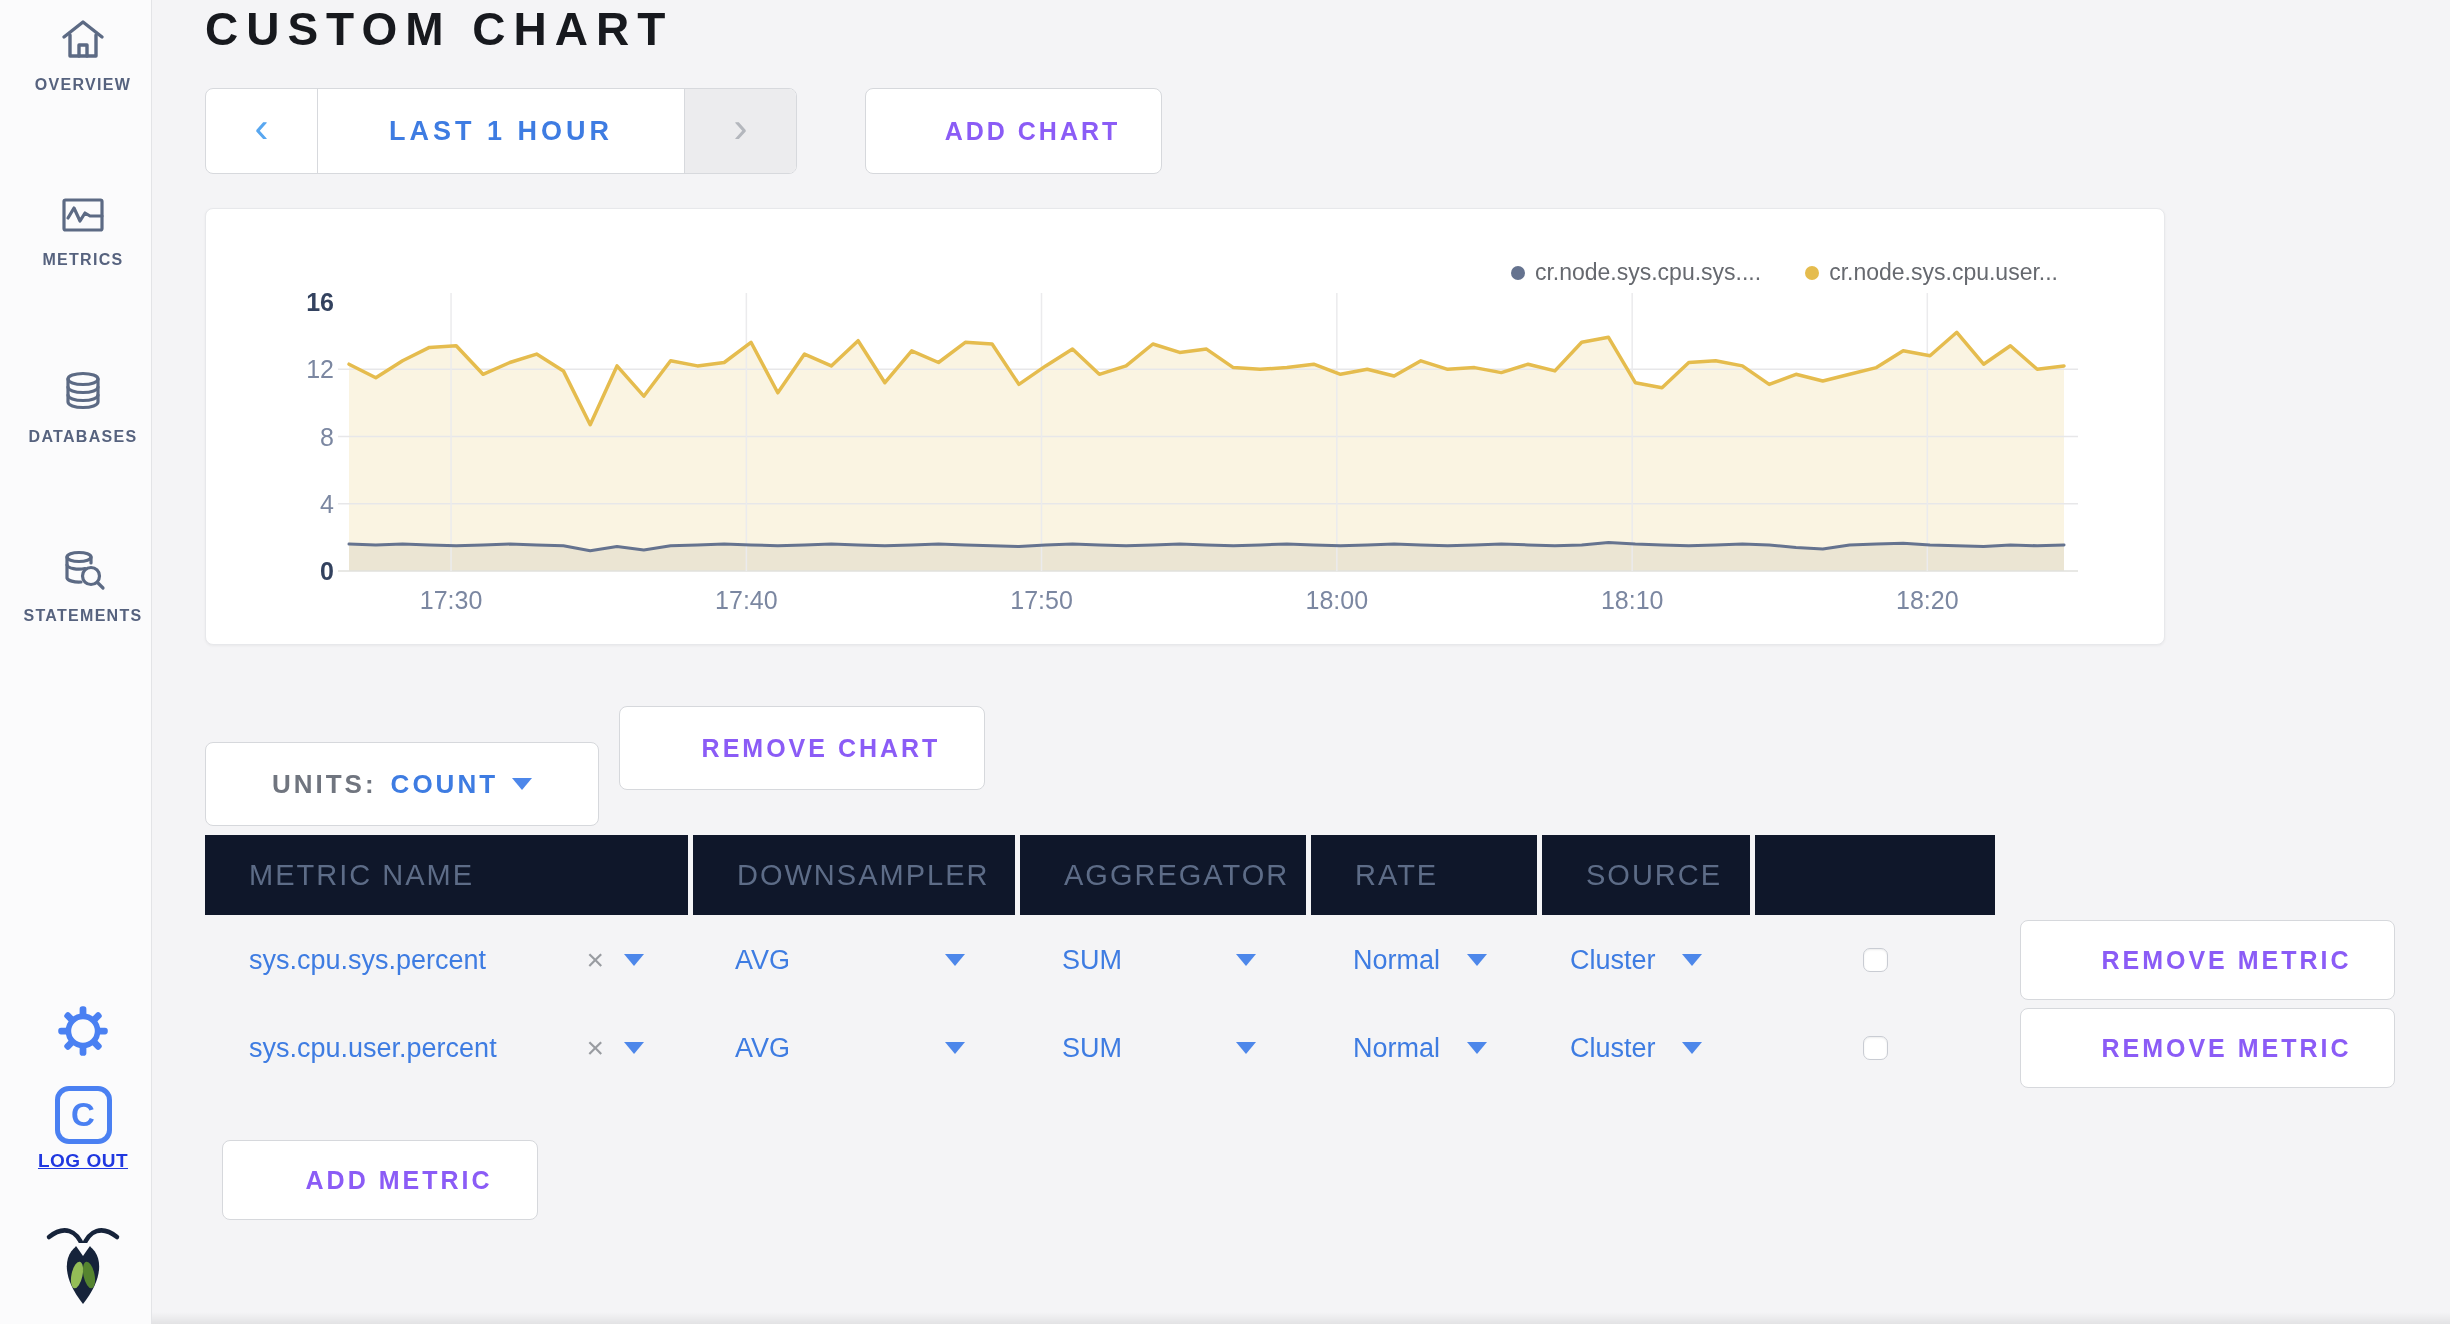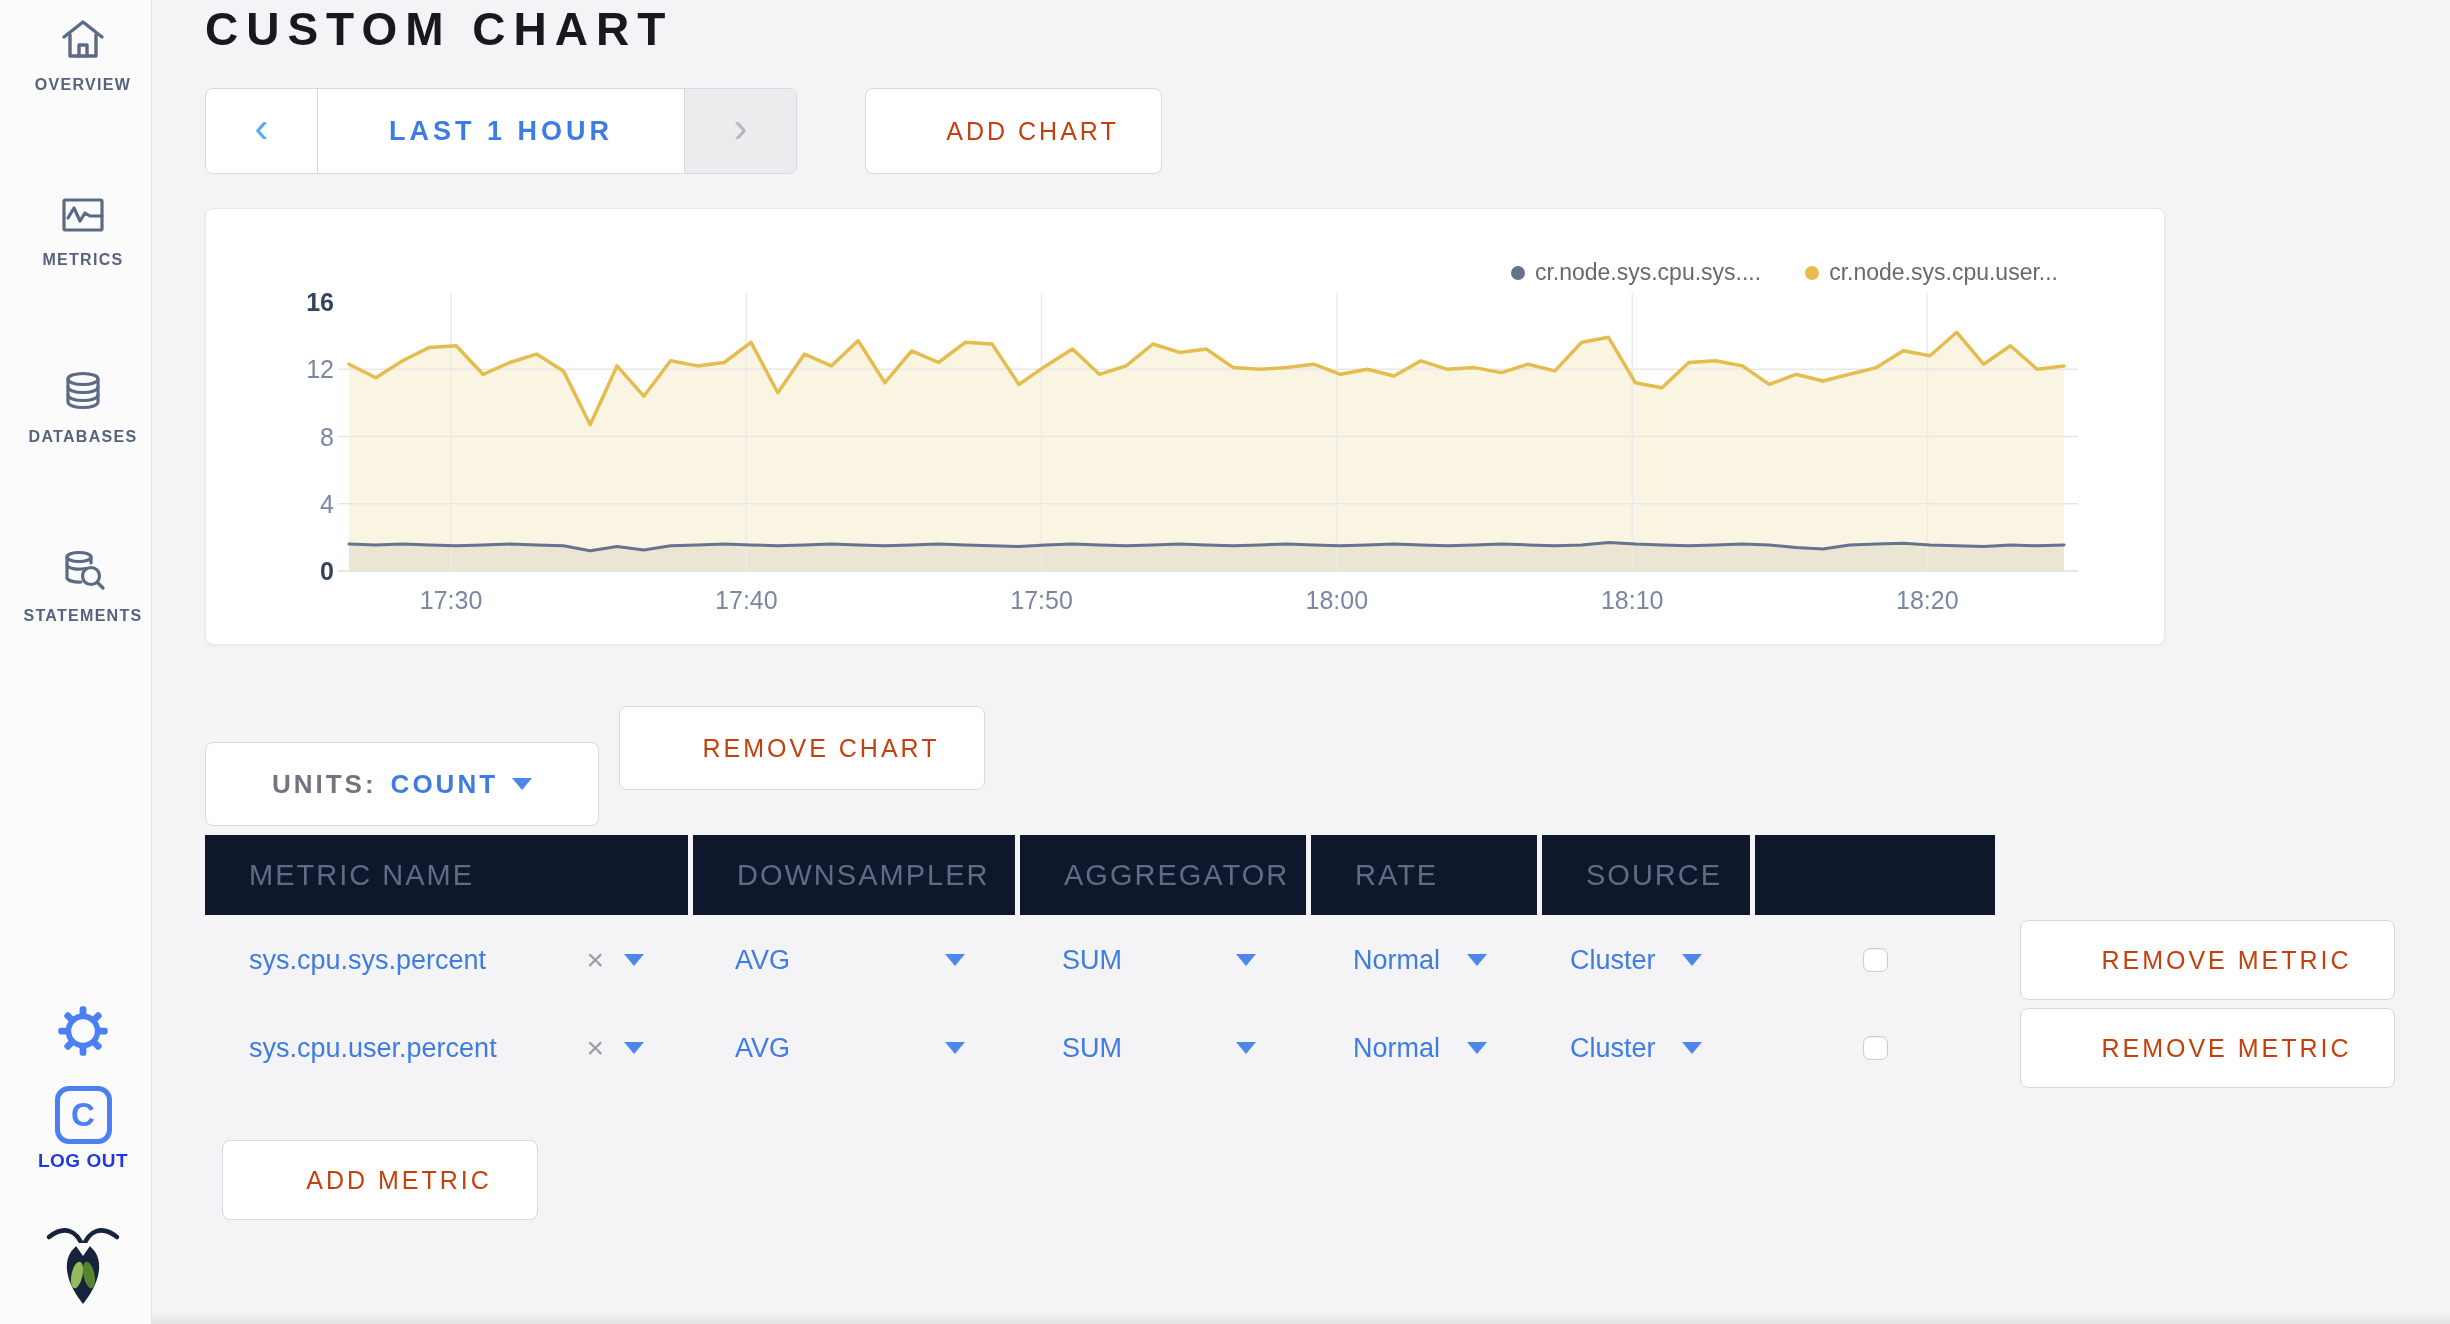--- a/index.html
+++ b/index.html
@@ -15,21 +15,21 @@
     background:#fbfbfc; border-right:1px solid #e3e4e7;
   }
   .nav-item { position:absolute; left:17px; width:132px; text-align:center; cursor:pointer; }
   .nav-icon { display:inline-block; }
   .nav-label {
     display:block; margin-top:8px; font-size:16px; font-weight:700;
     letter-spacing:1.3px; color:#56627e;
   }
   .logout-label {
     display:block; margin-top:6px; font-size:19px; font-weight:700;
-    letter-spacing:0.5px; color:#2038e0;
+    letter-spacing:0.5px; color:#2038e0;text-decoration:underline;
   }
   .c-box {
     display:inline-flex; align-items:center; justify-content:center;
     width:57px; height:58px; border:5px solid #4a80f2; border-radius:14px;
     font-size:33px; font-weight:700; color:#4a80f2; background:#fbfbfc;
   }
   
   .page-title {
     position:absolute; left:205px; top:2px;
     font-size:46px; font-weight:700; letter-spacing:8px; color:#17191e;
@@ -43,21 +43,21 @@
   .tw-seg { display:flex; align-items:center; justify-content:center; }
   .tw-prev { width:112px; border-right:1.5px solid #d7d9dd; cursor:pointer; }
   .tw-label { flex:1; font-size:27px; letter-spacing:4px; color:#3e7ce2; font-weight:700; cursor:pointer; }
   .tw-next { width:112px; border-left:1.5px solid #d7d9dd; background:#ececee; cursor:default; }
   .chev { font-size:42px; line-height:1; padding-bottom:6px; }
   .chev-prev { color:#58a7f0; }
   .chev-next { color:#b4b7bd; }
   .btn {
     display:flex; align-items:center; justify-content:center;
     background:#ffffff; border:1.5px solid #d6d8dc; border-radius:8px;
-    color:#c2410c; font-size:25px; font-weight:400; letter-spacing:3px;
+    color:#8b5cf6; font-size:25px; font-weight:700; letter-spacing:3px;
     cursor:pointer;
     padding-left:38px;
   }
   .add-chart { position:absolute; left:865px; top:88px; width:297px; height:86px; }
   
   .chart-card {
     position:absolute; left:205px; top:208px; width:1960px; height:437px;
     background:#ffffff; border:1.5px solid #e7e8eb; border-radius:8px;
     box-shadow:0 1px 3px rgba(0,0,0,0.05);
   }

